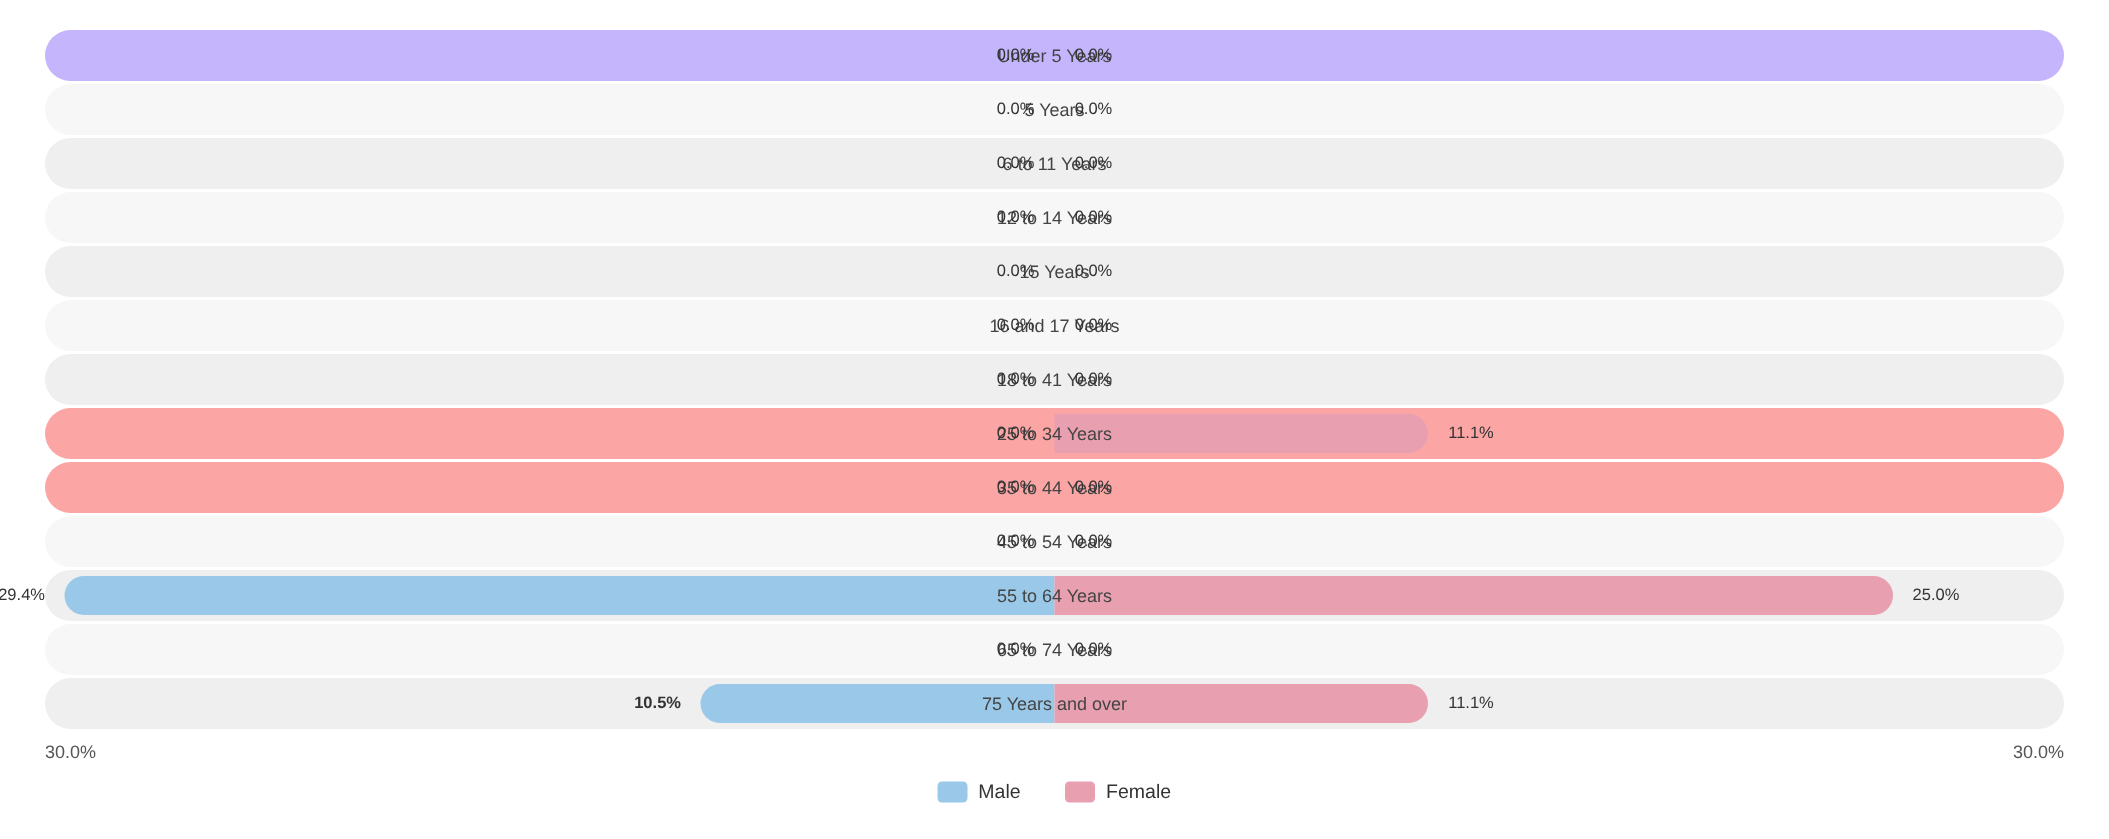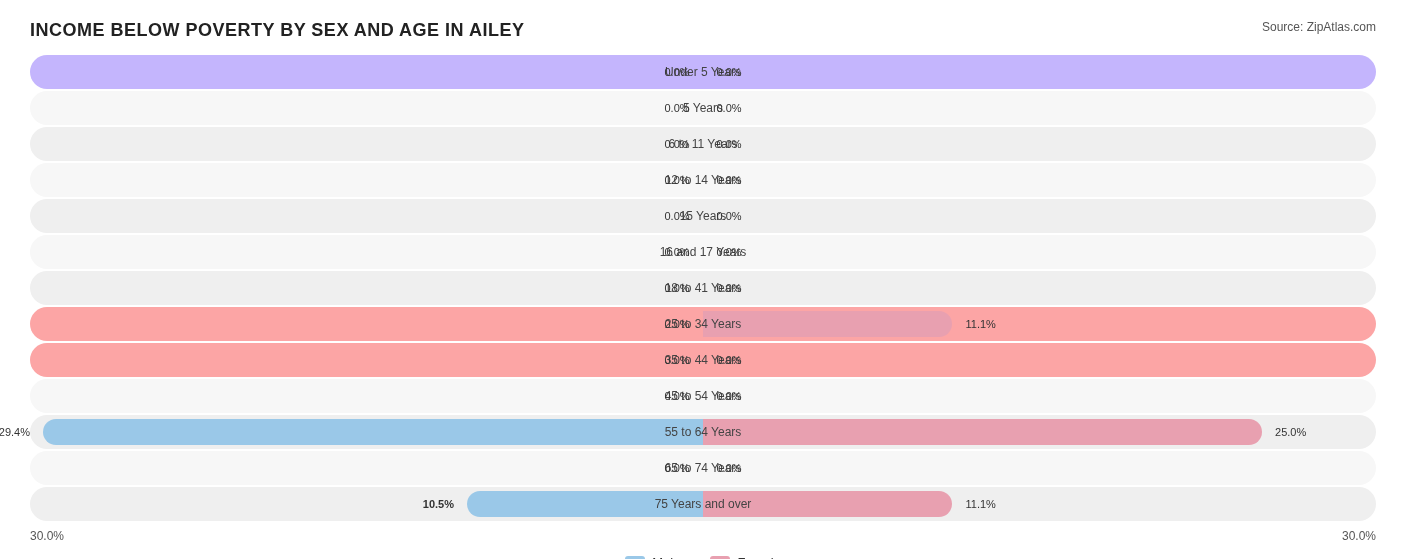--- a/index.html
+++ b/index.html
@@ -104,24 +104,20 @@
       height: 14px;
       border-radius: 3px;
     }
     .legend-male { background: #9ac8e8; }
     .legend-female { background: #e8a0b0; }
   </style>
 </head>
 <body>
 
 <div class="chart-container">
-  <div class="chart-header">
-    <div class="chart-title">INCOME BELOW POVERTY BY SEX AND AGE IN AILEY</div>
-    <div class="chart-source">Source: ZipAtlas.com</div>
-  </div>
 
   <div class="chart-area" id="chart-area">
 
   <div class="bar-row" style="background: #c4b5fd;">
         <div class="label-center">Under 5 Years</div>
         <div style="position: absolute; right: calc(51%); top: 50%; transform: translateY(-50%); font-size: 11px; color: rgb(51, 51, 51); white-space: nowrap; z-index: 3;">0.0%</div>
         <div style="position: absolute; left: calc(51%); top: 50%; transform: translateY(-50%); font-size: 11px; color: rgb(51, 51, 51); white-space: nowrap; z-index: 3;">0.0%</div>
       </div>
       <div class="bar-row" style="background: rgb(247, 247, 247);">
         <div class="label-center">5 Years</div>

